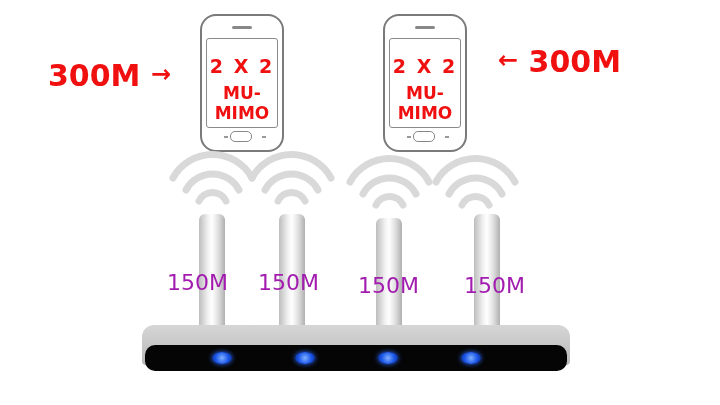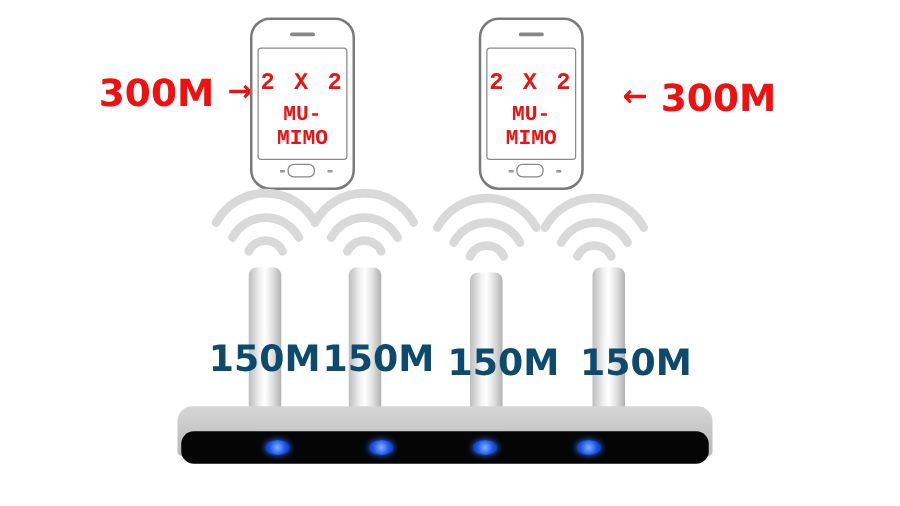--- a/index.html
+++ b/index.html
@@ -1,44 +1,44 @@
 <!DOCTYPE html>
 <html><head>
 <meta charset="utf-8">
 <style>
   html, body { margin:0; padding:0; background:#ffffff; }
   body { width:720px; height:405px; position:relative; overflow:hidden; font-family:"DejaVu Sans", sans-serif; }
   .abs { position:absolute; }
-  .phone { position:absolute; border:2px solid #7a7a7a; border-radius:16px; background:#fff;font-family:Liberation Mono, monospace; }
+  .phone { position:absolute; border:2px solid #7a7a7a; border-radius:16px; background:#fff; }
   .phone .screen { position:absolute; border:1.5px solid #8a8a8a; border-radius:3px; background:#fff; }
   .phone .speaker { position:absolute; height:3px; background:#888; border-radius:2px; }
   .phone .home { position:absolute; width:20px; height:9px; border:1.5px solid #888; border-radius:5px; }
   .phone .key { position:absolute; width:4px; height:2px; background:#999; }
   .red { color:#f01010; font-weight:bold; }
   .phone-t1 { font-size:19px; letter-spacing:2px; text-align:center; }
   .phone-t2 { font-size:17px; text-align:center; }
   .speed { font-size:30px; font-weight:bold; color:#f01010; }
-  .ant-label { font-size:29px; font-weight:bold; color:#0c4a6e; }
+  .ant-label { font-size:22px; font-weight:normal; color:#a21caf; }
   .antenna { position:absolute; width:26px; border-radius:6px 6px 0 0;
     background:linear-gradient(90deg,#bdbdbd 0%,#f2f2f2 35%,#ffffff 50%,#dedede 75%,#b0b0b0 100%); }
   .router-top { position:absolute; left:142px; top:325px; width:428px; height:40px;
     background:linear-gradient(180deg,#d6d6d6,#b8b8b8); border-radius:12px 12px 4px 4px; }
   .router-front { position:absolute; left:145px; top:345px; width:422px; height:26px; background:#050505; border-radius:10px; }
   .led { position:absolute; width:20px; height:12px; border-radius:50%;
     background:radial-gradient(circle,#7fb0ff 0%,#1a55e8 55%,#0a2a90 100%); box-shadow:0 0 5px #2d6bff; }
 </style>
 </head>
 <body>
 
-<div class="abs speed" style="left:79px;top:58px;">
+<div class="abs speed" style="left:48px;top:58px;">
   <span>300M</span>
   <span style="font-size:24px;vertical-align:4px;">→</span>
 </div>
 
-<div class="abs speed" style="left:498px;top:62px;">
+<div class="abs speed" style="left:498px;top:44px;">
   <span style="font-size:24px;vertical-align:4px;">←</span>
   <span>300M</span>
 </div>
 
 <div class="phone" style="left:200px;top:14px;width:80px;height:134px;">
   <div class="speaker" style="left:30px;top:10px;width:20px;"></div>
   <div class="screen" style="left:4px;top:22px;width:70px;height:88px;">
     <div class="red phone-t1" style="margin-top:16px;">2 X 2</div>
     <div class="red phone-t2" style="margin-top:6px;">MU-MIMO</div>
   </div>

